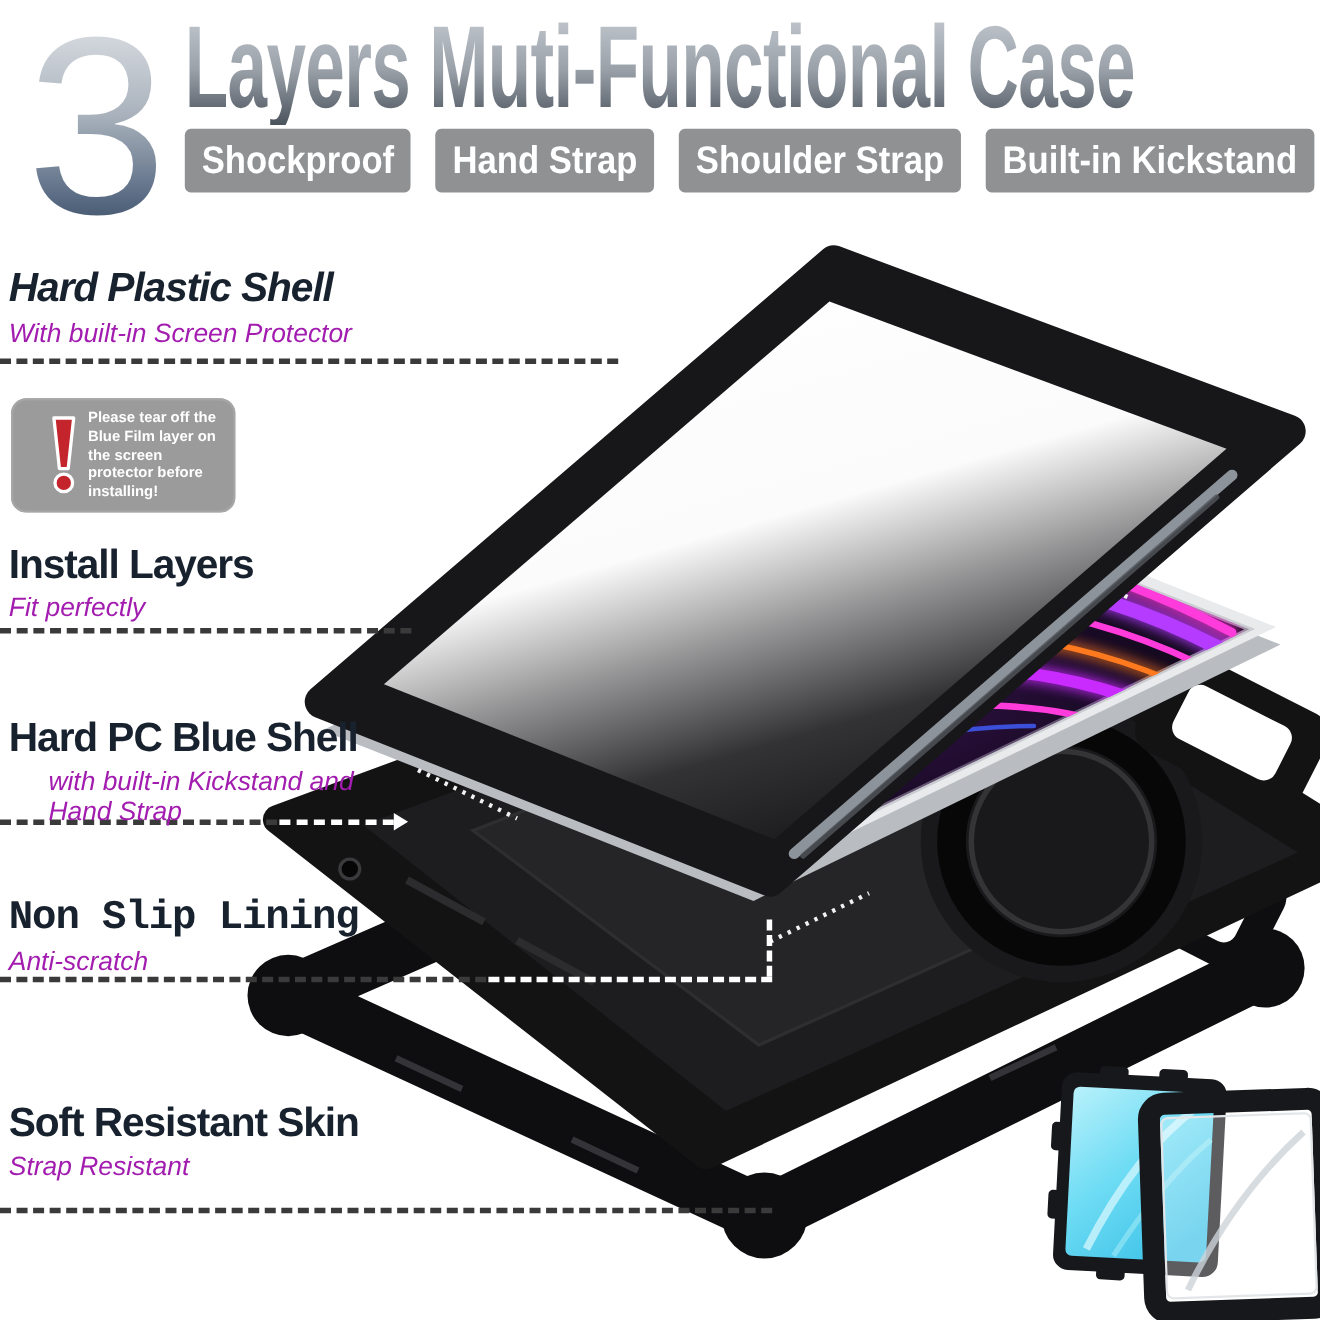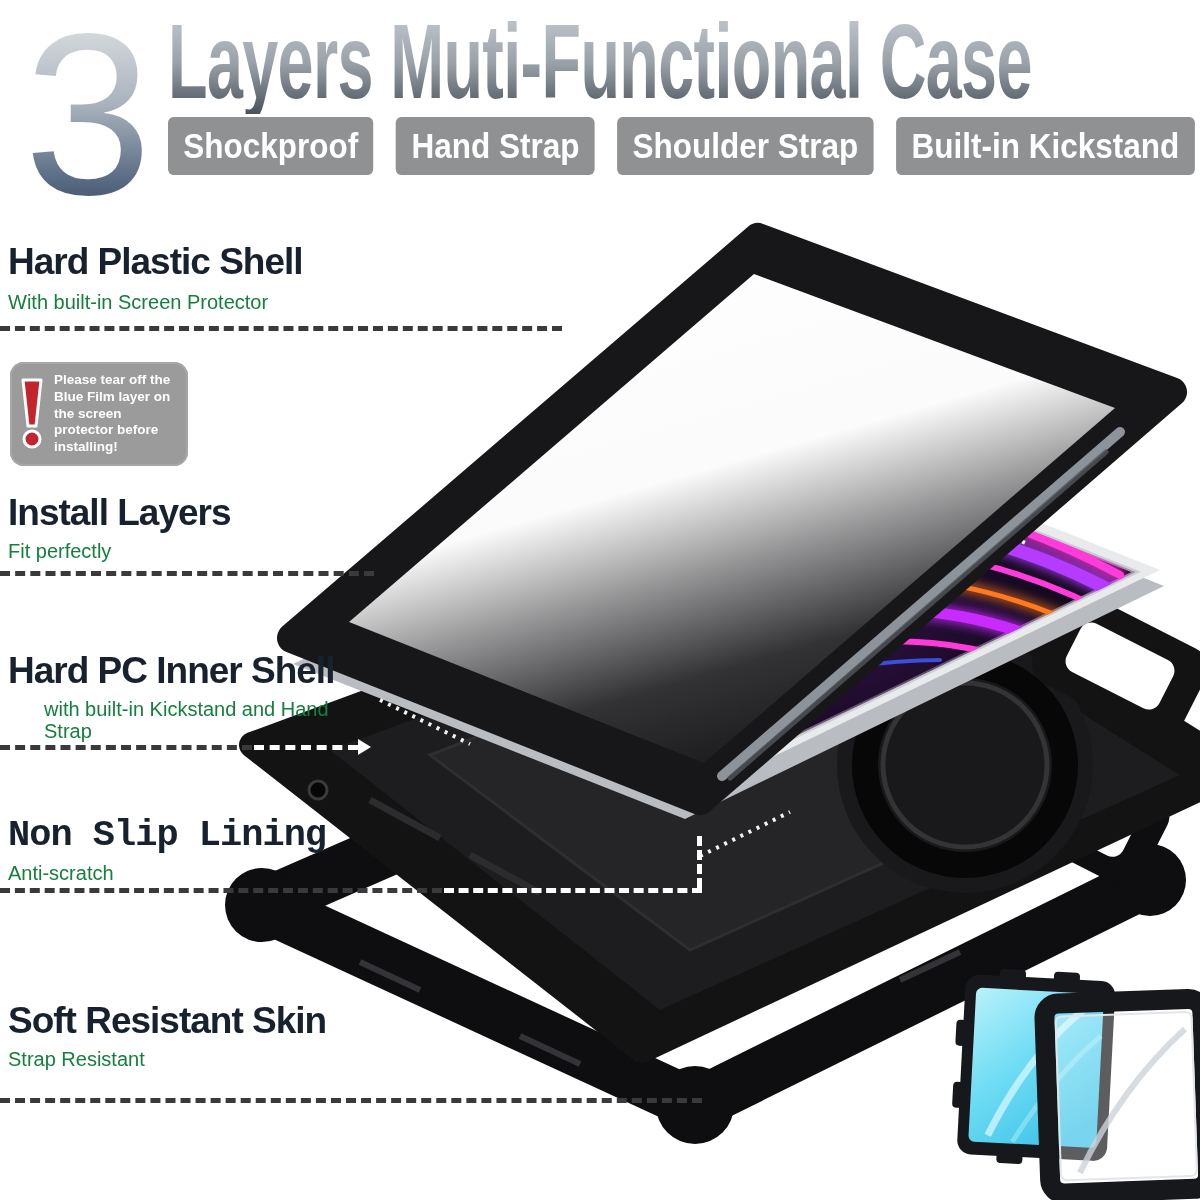--- a/index.html
+++ b/index.html
@@ -26,33 +26,33 @@
     transform:scaleX(0.9);transform-origin:left top;
   }
   .badge{
     background:#8f9193;color:#fff;font-size:35px;font-weight:bold;
     padding:9px 17px;border-radius:6px;white-space:nowrap;
   }
 
   
   .co-title{position:absolute;left:8px;z-index:5;font-size:37px;font-weight:bold;
     color:#18222e;letter-spacing:-1px;line-height:1.05;}
-  .co-sub{position:absolute;left:8px;z-index:5;font-size:20px;color:#15803d;line-height:1.12;}
+  .co-sub{position:absolute;left:8px;z-index:5;font-size:24px;color:#a21caf;line-height:1.12;font-style:italic;}
 
   
   .dash{position:absolute;height:0;border-top:5px dashed #3a3a3a;z-index:4;}
   .dash.white{border-top-color:#ffffff;z-index:6;}
   .vdash{position:absolute;width:0;border-left:5px dashed #ffffff;z-index:6;}
   .arrow-right{position:absolute;width:0;height:0;z-index:6;
     border-top:8px solid transparent;border-bottom:8px solid transparent;border-left:13px solid #fff;}
 
   
   .warning-note{
     position:absolute;left:10px;top:362px;width:178px;height:104px;z-index:5;
-    background:#9b9b9b;border-radius:14px;display:flex;align-items:center;box-shadow:0 0 0 2px #a6a6a6 inset;
+    background:#9b9b9b;border-radius:14px;display:flex;align-items:center;box-shadow:0 0 0 2px #a6a6a6 inset;padding-left:26px;
   }
   .warning-icon{flex:0 0 44px;display:flex;justify-content:center;}
   .warning-text{flex:1;color:#fff;font-weight:bold;font-size:13.5px;line-height:1.25;padding-right:8px;}
 </style>
 </head>
 <body>
 
 <div class="stage">
 
   <svg class="art" viewBox="0 0 1200 1200">
@@ -186,39 +186,39 @@
 
   <div class="big-number">3</div>
   <div class="page-title">Layers Muti-Functional Case</div>
   <div class="badge-row">
     <span class="badge">Shockproof</span>
     <span class="badge">Hand Strap</span>
     <span class="badge">Shoulder Strap</span>
     <span class="badge">Built-in Kickstand</span>
   </div>
 
-  <div class="co-title" style="top:243px;">Hard Plastic Shell</div>
+  <div class="co-title" style="top:243px;font-style:italic;">Hard Plastic Shell</div>
   <div class="co-sub" style="top:291px;">With built-in Screen Protector</div>
   <div class="dash" style="left:0;top:326px;width:562px;"></div>
 
   <div class="warning-note">
     <span class="warning-icon">
       <svg width="32" height="72" viewBox="0 0 32 72">
         <polygon points="7,2 25,2 20,48 12,48" fill="#c4242c" stroke="#ffffff" stroke-width="3" stroke-linejoin="round"></polygon>
         <circle cx="16" cy="61" r="8" fill="#c4242c" stroke="#ffffff" stroke-width="3"></circle>
       </svg>
     </span>
     <span class="warning-text">Please tear off the Blue Film layer on the screen protector before installing!</span>
   </div>
 
   <div class="co-title" style="top:494px;">Install Layers</div>
   <div class="co-sub" style="top:540px;">Fit perfectly</div>
   <div class="dash" style="left:0;top:571px;width:374px;"></div>
 
-  <div class="co-title" style="top:652px;">Hard PC Inner Shell</div>
+  <div class="co-title" style="top:652px;">Hard PC Blue Shell</div>
   <div class="co-sub" style="top:698px;width:330px;margin-left:36px;">with built-in Kickstand and Hand Strap</div>
   <div class="dash" style="left:0;top:745px;width:252px;"></div>
   <div class="dash white" style="left:254px;top:745px;width:104px;"></div>
   <div class="arrow-right" style="left:358px;top:739px;"></div>
 
   <div class="co-title" style="top:816px;font-family:Liberation Mono, monospace;">Non Slip Lining</div>
   <div class="co-sub" style="top:862px;">Anti-scratch</div>
   <div class="dash" style="left:0;top:888px;width:442px;"></div>
   <div class="dash white" style="left:444px;top:888px;width:258px;"></div>
   <div class="vdash" style="left:697px;top:836px;height:52px;"></div>

